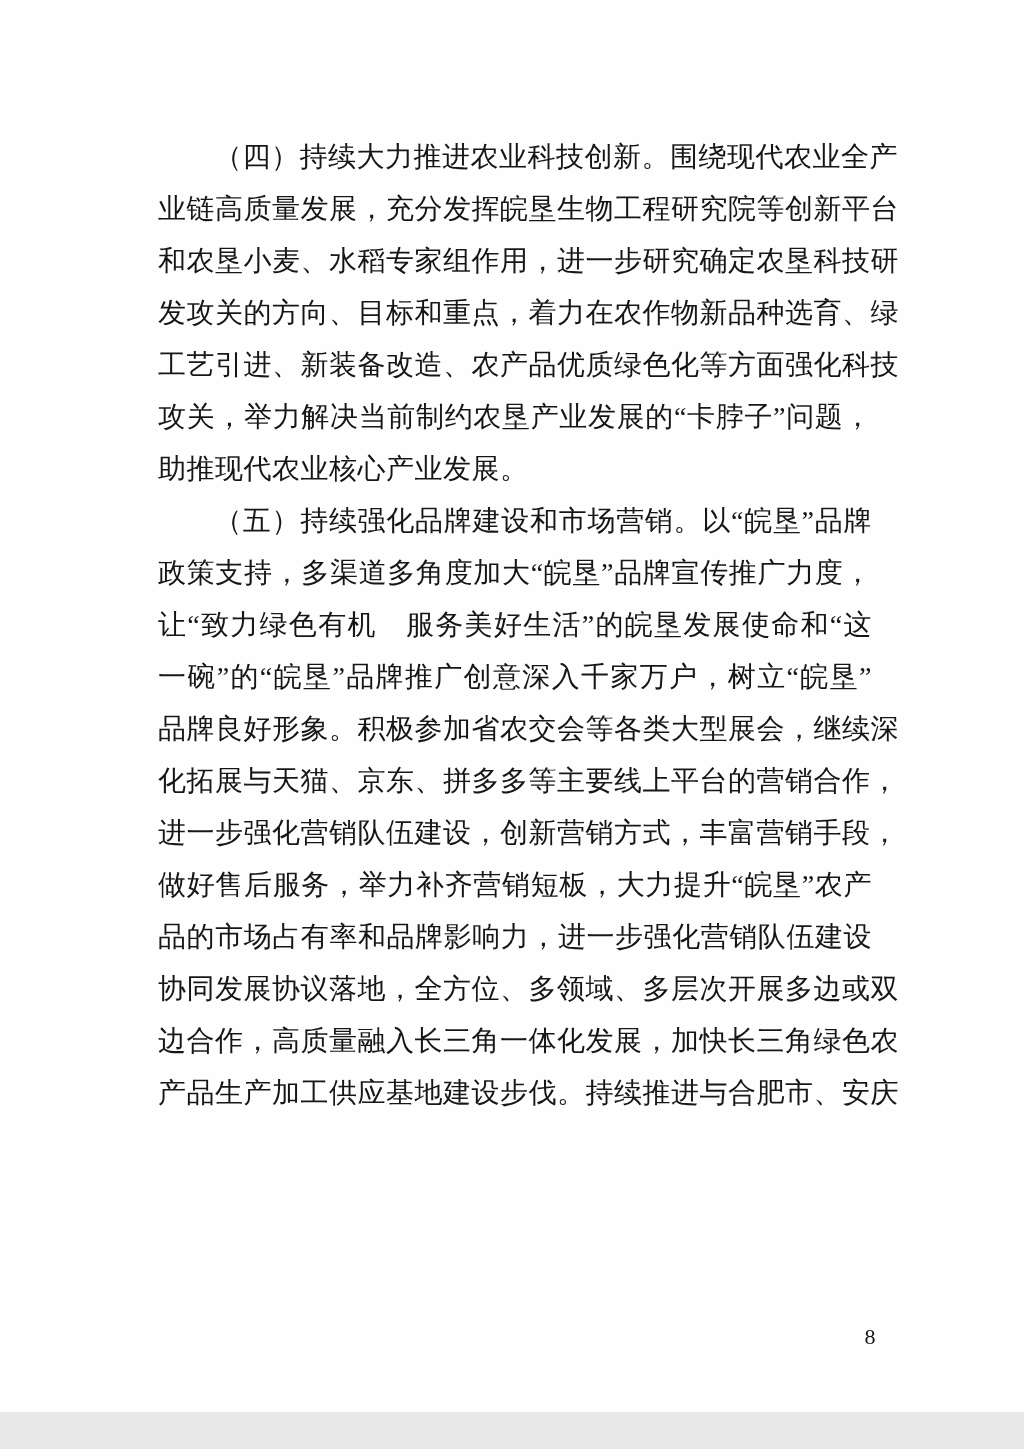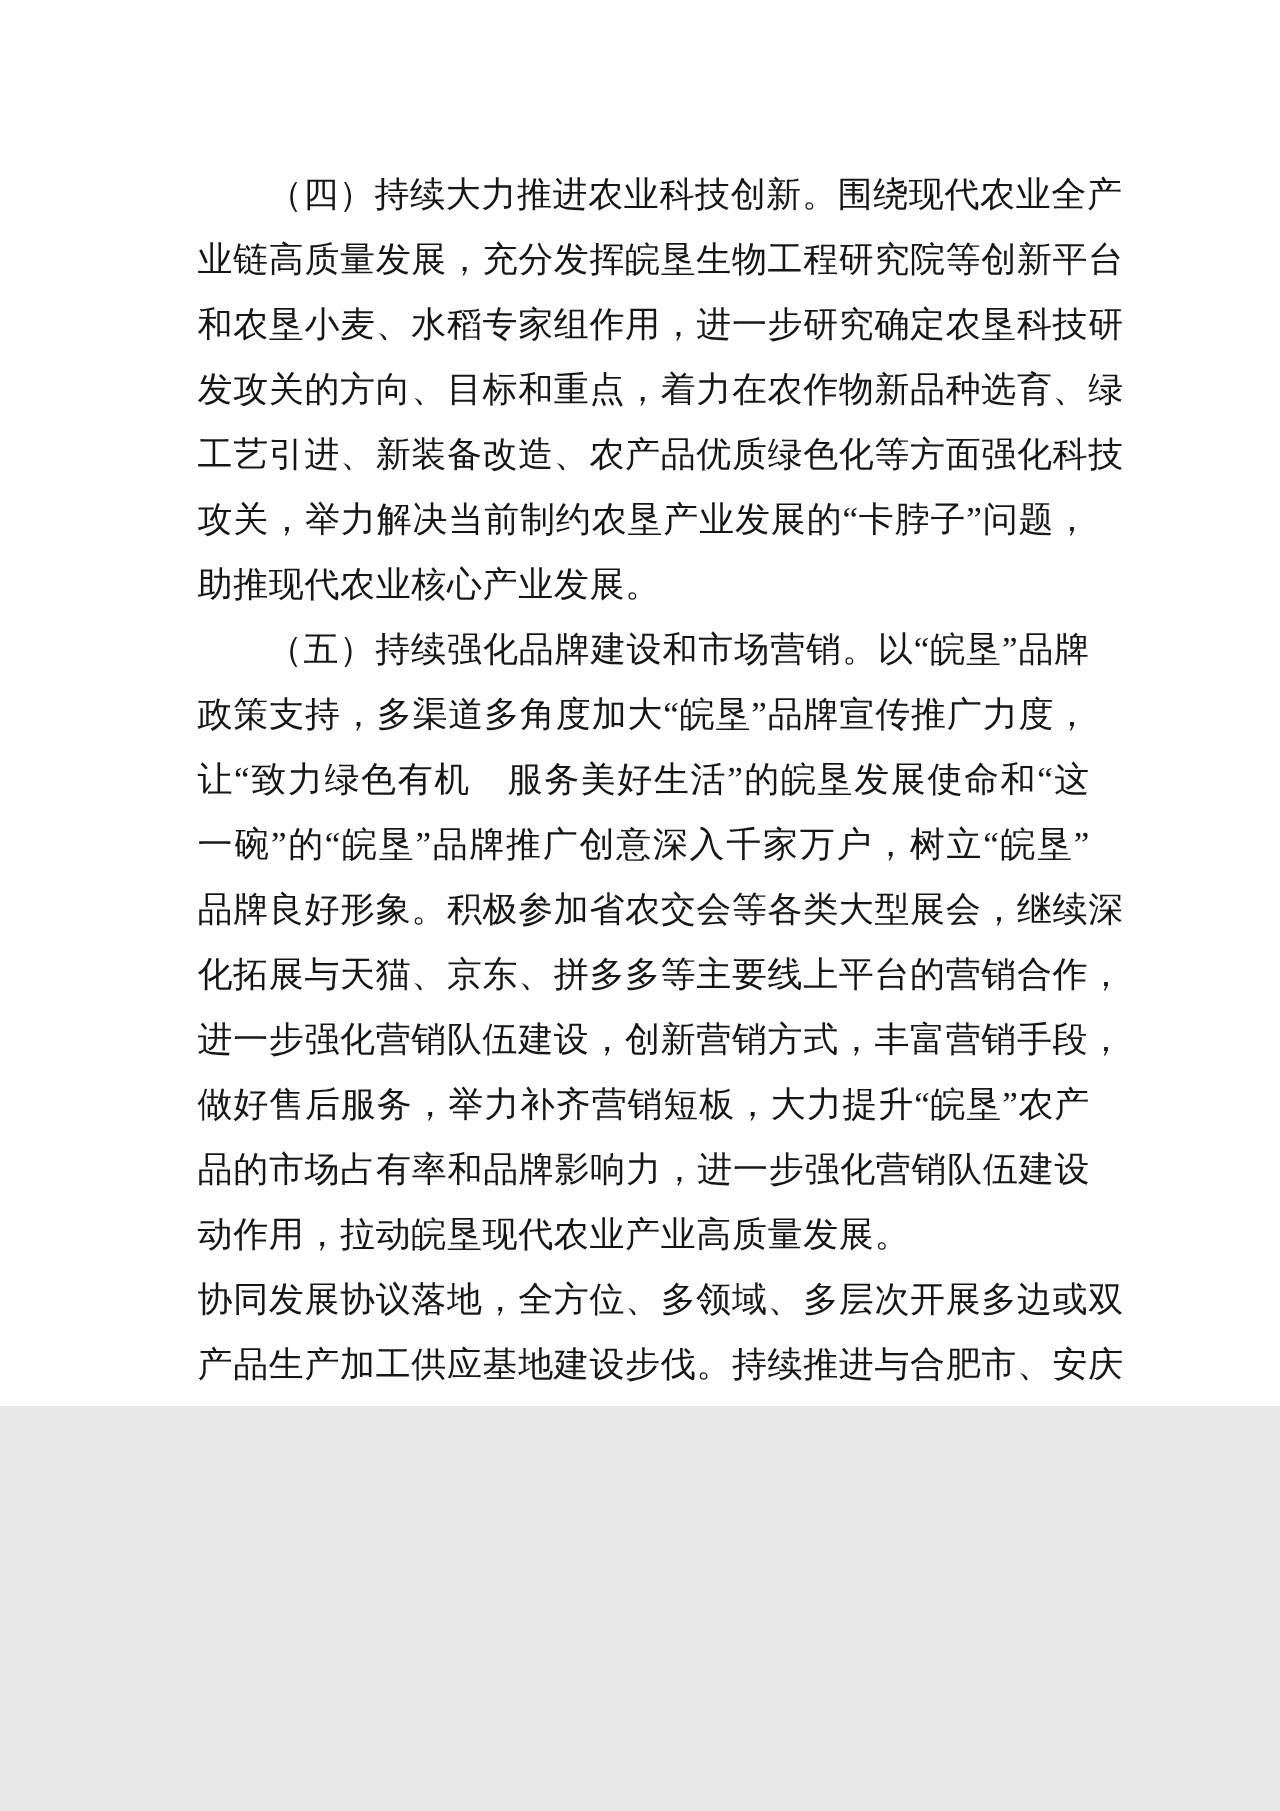--- a/index.html
+++ b/index.html
@@ -3,21 +3,21 @@
 <meta charset="utf-8">
 <style>
   html, body {
     margin: 0;
     padding: 0;
     background: #e8e8e8;
   }
   .page {
     position: relative;
     width: 1024px;
-    height: 1125px;
+    height: 1412px;
     margin: 0 auto;
     background: #fefefe;
     color: #161616;
     font-family: "Liberation Serif", "DejaVu Serif", serif;
     overflow: hidden;
     text-decoration: underline;
   }
   .text-block {
     position: absolute;
     left: 158px;
@@ -67,21 +67,21 @@
 
     <div class="line indent">（五）持续强化品牌建设和市场营销。以“皖垦”品牌</div>
     <div class="line">政策支持，多渠道多角度加大“皖垦”品牌宣传推广力度，</div>
     <div class="line">让“致力绿色有机　服务美好生活”的皖垦发展使命和“这</div>
     <div class="line">一碗”的“皖垦”品牌推广创意深入千家万户，树立“皖垦”</div>
     <div class="line">品牌良好形象。积极参加省农交会等各类大型展会，继续深</div>
     <div class="line">化拓展与天猫、京东、拼多多等主要线上平台的营销合作，</div>
     <div class="line">进一步强化营销队伍建设，创新营销方式，丰富营销手段，</div>
     <div class="line">做好售后服务，举力补齐营销短板，大力提升“皖垦”农产</div>
     <div class="line">品的市场占有率和品牌影响力，进一步强化营销队伍建设</div>
-    <div class="line para-end">动作用，拉动皖垦现代农业产业高质量发展。</div>
 
     <div class="line">协同发展协议落地，全方位、多领域、多层次开展多边或双</div>
+    <div class="line">边合作，高质量融入长三角一体化发展，加快长三角绿色农</div>
     <div class="line">产品生产加工供应基地建设步伐。持续推进与合肥市、安庆</div>
 
   </div>
 
   <div class="page-number">8</div>
 </div>
 
 </body></html>

